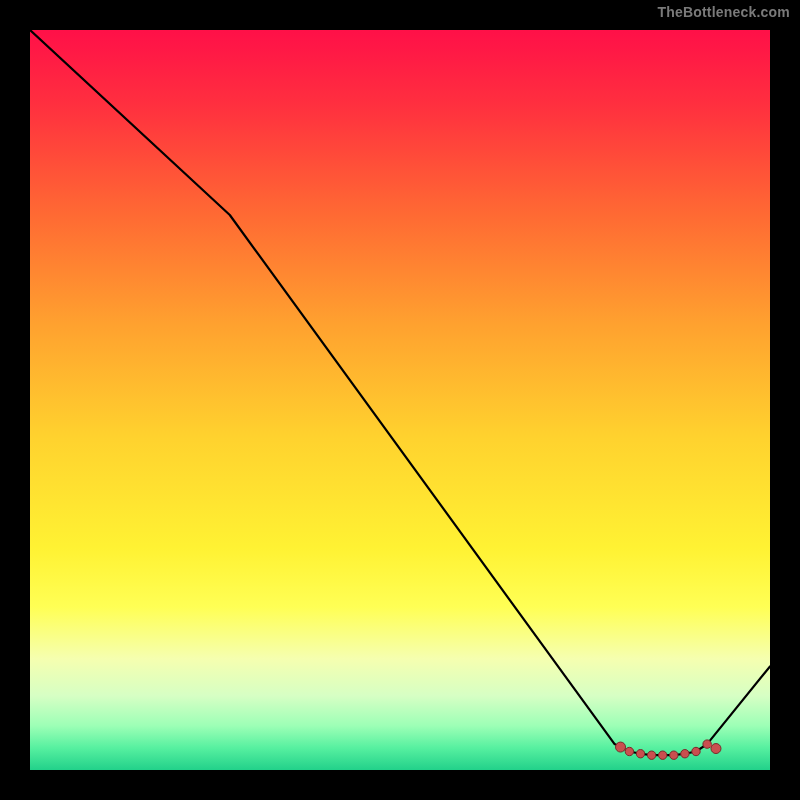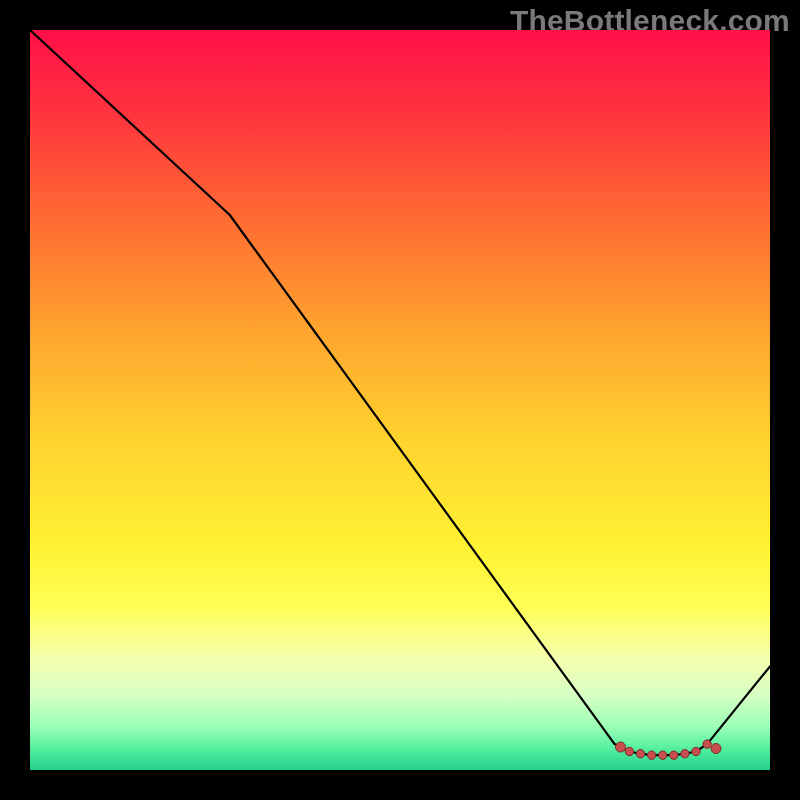--- a/index.html
+++ b/index.html
@@ -14,21 +14,21 @@
   .frame {
     position: relative;
     width: 800px;
     height: 800px;
     background: #000;
   }
   .watermark {
     position: absolute;
     top: 4px;
     right: 10px;
-    font-size: 30px;
+    font-size: 14px;
     font-weight: 600;
     color: #7a7a7a;
     letter-spacing: 0.2px;
     user-select: none;
   }
   .plot {
     position: absolute;
     left: 30px;
     top: 30px;
     width: 740px;

